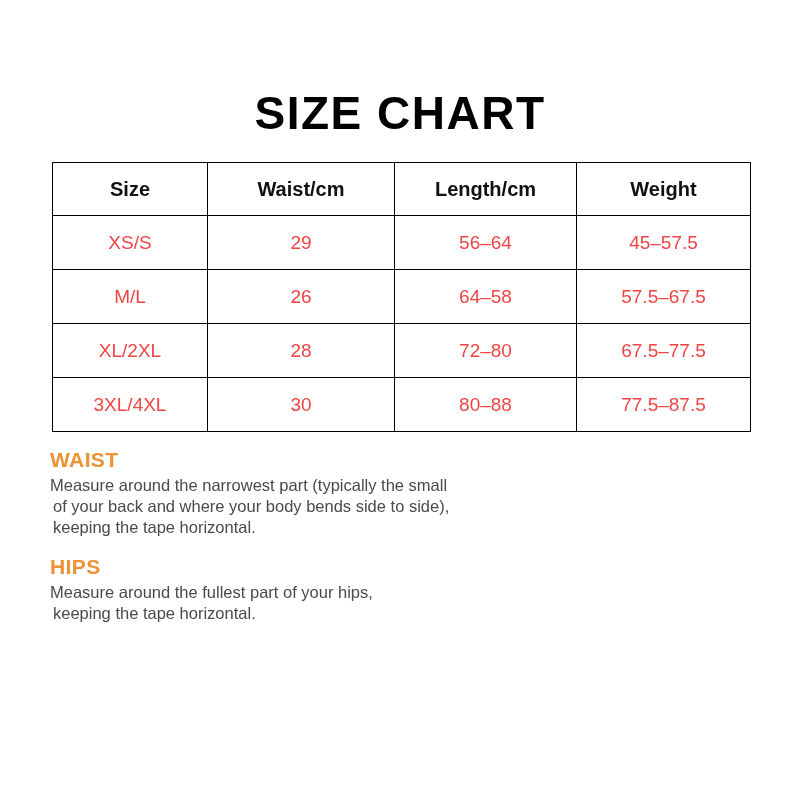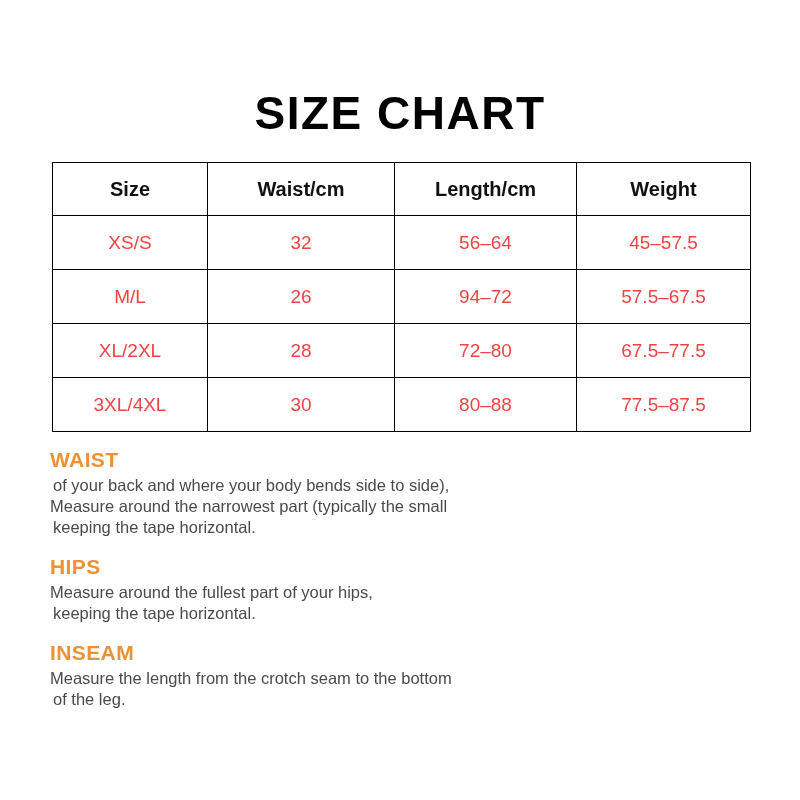--- a/index.html
+++ b/index.html
@@ -100,57 +100,52 @@
       <tr id="thead-row">
           <th>Size</th>
           <th>Waist/cm</th>
           <th>Length/cm</th>
           <th>Weight</th>
         </tr>
     </thead>
     <tbody id="tbody">
         <tr>
           <td>XS/S</td>
-          <td>32</td>
+          <td>29</td>
           <td>56–64</td>
           <td>45–57.5</td>
         </tr>
         <tr>
           <td>M/L</td>
           <td>26</td>
-          <td>94–72</td>
+          <td>64–58</td>
           <td>57.5–67.5</td>
         </tr>
         <tr>
           <td>XL/2XL</td>
           <td>28</td>
           <td>72–80</td>
           <td>67.5–77.5</td>
         </tr>
         <tr>
           <td>3XL/4XL</td>
           <td>30</td>
           <td>80–88</td>
           <td>77.5–87.5</td>
         </tr>
       </tbody>
   </table>
 
   <div class="sections" id="sections">
       <div class="section">
         <h2 class="section-heading">WAIST</h2>
+        <div class="section-line">Measure around the narrowest part (typically the small</div>
         <div class="section-line indent">of your back and where your body bends side to side),</div>
-        <div class="section-line">Measure around the narrowest part (typically the small</div>
         <div class="section-line indent">keeping the tape horizontal.</div>
       </div>
       <div class="section">
         <h2 class="section-heading">HIPS</h2>
         <div class="section-line">Measure around the fullest part of your hips,</div>
         <div class="section-line indent">keeping the tape horizontal.</div>
       </div>
-      <div class="section">
-        <h2 class="section-heading">INSEAM</h2>
-        <div class="section-line">Measure the length from the crotch seam to the bottom</div>
-        <div class="section-line indent">of the leg.</div>
-      </div>
     </div>
 
 </div>
 
 </body></html>

